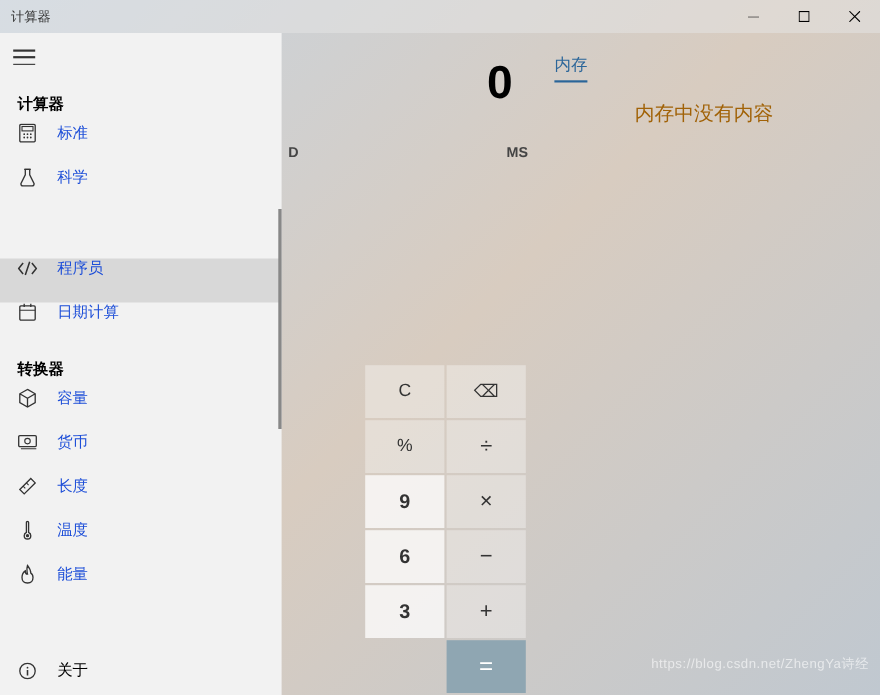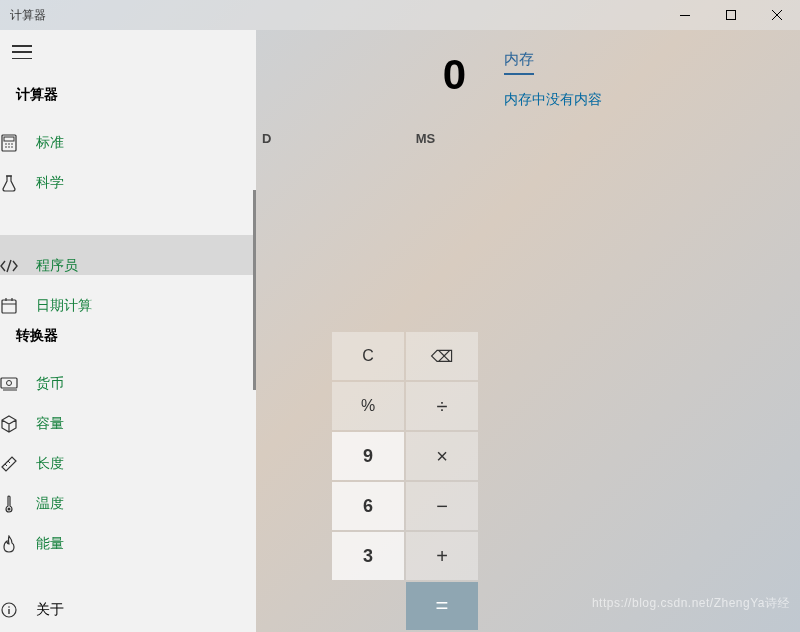--- a/index.html
+++ b/index.html
@@ -8,37 +8,37 @@
     .title-text { font-size: 12px; padding-left: 10px; color: #333; }
     .window-controls { display: flex; height: 100%; }
     .win-btn { width: 46px; height: 30px; display: flex; align-items: center; justify-content: center; cursor: pointer; }
     .content { display: flex; height: 602px; position: relative; }
     .sidebar { width: 256px; background: #f2f2f2; position: absolute; left: 0; top: 0; bottom: 0; z-index: 10; display: flex; flex-direction: column; }
     .hamburger-wrap { height: 44px; display: flex; align-items: center; padding-left: 12px; }
     .hamburger { width: 20px; height: 14px; cursor: pointer; display: flex; flex-direction: column; justify-content: space-between; }
     .hamburger span { display: block; height: 1.5px; background: #333; }
     .nav-scroll { flex: 1; overflow-y: auto; }
     .section-title { font-size: 14px; font-weight: 600; padding: 12px 16px 8px; color: #000; }
-    .nav-item { height: 40px; display: flex; align-items: flex-end; padding-left: 0; cursor: pointer; gap: 18px; font-size: 14px; color: #15803d; }
+    .nav-item { height: 40px; display: flex; align-items: flex-start; padding-left: 16px; cursor: pointer; gap: 18px; font-size: 14px; color: #1d4ed8; }
     .nav-item.active { background: #d8d8d8; margin-top: 43px; }
     .nav-icon { width: 18px; height: 18px; display: flex; align-items: center; justify-content: center; }
-    .about-item { height: 44px; display: flex; align-items: center; gap: 18px; cursor: pointer; font-size: 14px; border-top: 0; }
+    .about-item { height: 44px; display: flex; align-items: center; padding-left: 16px; gap: 18px; cursor: pointer; font-size: 14px; border-top: 0; }
     .main { margin-left: 256px; flex: 1; height: 100%; display: flex; }
     .calc-area { flex: 1; display: flex; flex-direction: column; position: relative; }
     .display { height: 90px; display: flex; align-items: center; justify-content: flex-end; padding-right: 14px; font-size: 42px; font-weight: 600; color: #000; }
     .mem-row { height: 36px; display: flex; align-items: center; }
-    .mem-btn { flex: 1; text-align: center; font-size: 13px; font-weight: 600; color: #444; cursor: pointer; }
+    .mem-btn { flex: 1; text-align: right; font-size: 13px; font-weight: 600; color: #444; cursor: pointer; }
     .keypad { display: grid; grid-template-columns: repeat(3, 1fr); grid-auto-rows: 48px; gap: 2px; padding: 2px; margin-top: auto; }
     .key { display: flex; align-items: center; justify-content: center; font-size: 16px; background: rgba(255,255,255,0.35); cursor: pointer; color: #333; }
     .key.num { background: rgba(255,255,255,0.75); font-weight: 600; font-size: 18px; }
     .key.eq { background: #8fa6b2; color: #fff; font-size: 22px; }
     .key.op { font-size: 20px; }
     .memory-panel { width: 320px; padding: 20px 24px; }
     .mem-tab { font-size: 15px; color: #2a6599; border-bottom: 2px solid #2a6599; display: inline-block; padding-bottom: 4px; margin-bottom: 16px; }
-    .mem-empty { font-size: 14px; color: #0369a1; }
+    .mem-empty { font-size: 18px; color: #a16207; text-align: center; }
     .watermark { position: absolute; bottom: 20px; right: 10px; font-size: 12px; color: rgba(255,255,255,0.6); letter-spacing: 0.5px; }
     .scrollbar-thumb { position: absolute; right: 0; top: 160px; width: 3px; height: 200px; background: #888; }
   </style>
 </head>
 <body>
 
 <div class="titlebar">
   <span class="title-text">计算器</span>
   <div class="window-controls">
     <div class="win-btn">
@@ -116,36 +116,36 @@
               <line x1="11" y1="0" x2="11" y2="3" stroke="#333" stroke-width="1.2"></line>
             </svg>
         </span>
         <span>日期计算</span>
       </div>
 
       <div class="section-title">转换器</div>
 
       <div class="nav-item">
         <span class="nav-icon">
+          <svg width="16" height="18" viewBox="0 0 16 18">
+              <path d="M8 1 L15 5 L15 13 L8 17 L1 13 L1 5 Z M1 5 L8 9 L15 5 M8 9 L8 17" fill="none" stroke="#333" stroke-width="1.2"></path>
+            </svg>
+        </span>
+        <span>容量</span>
+      </div>
+
+      <div class="nav-item">
+        <span class="nav-icon">
           <svg width="18" height="14" viewBox="0 0 18 14">
               <rect x="1" y="1" width="16" height="10" rx="1" fill="none" stroke="#333" stroke-width="1.2"></rect>
               <circle cx="9" cy="6" r="2.5" fill="none" stroke="#333"></circle>
               <line x1="3" y1="13" x2="17" y2="13" stroke="#333"></line>
             </svg>
         </span>
         <span>货币</span>
-      </div>
-
-      <div class="nav-item">
-        <span class="nav-icon">
-          <svg width="16" height="18" viewBox="0 0 16 18">
-              <path d="M8 1 L15 5 L15 13 L8 17 L1 13 L1 5 Z M1 5 L8 9 L15 5 M8 9 L8 17" fill="none" stroke="#333" stroke-width="1.2"></path>
-            </svg>
-        </span>
-        <span>容量</span>
       </div>
 
       <div class="nav-item">
         <span class="nav-icon">
           <svg width="18" height="18" viewBox="0 0 18 18">
               <path d="M2 12 L12 2 L16 6 L6 16 Z" fill="none" stroke="#333" stroke-width="1.2"></path>
               <line x1="5" y1="9" x2="7" y2="11" stroke="#333"></line>
               <line x1="8" y1="6" x2="10" y2="8" stroke="#333"></line>
             </svg>
         </span>

